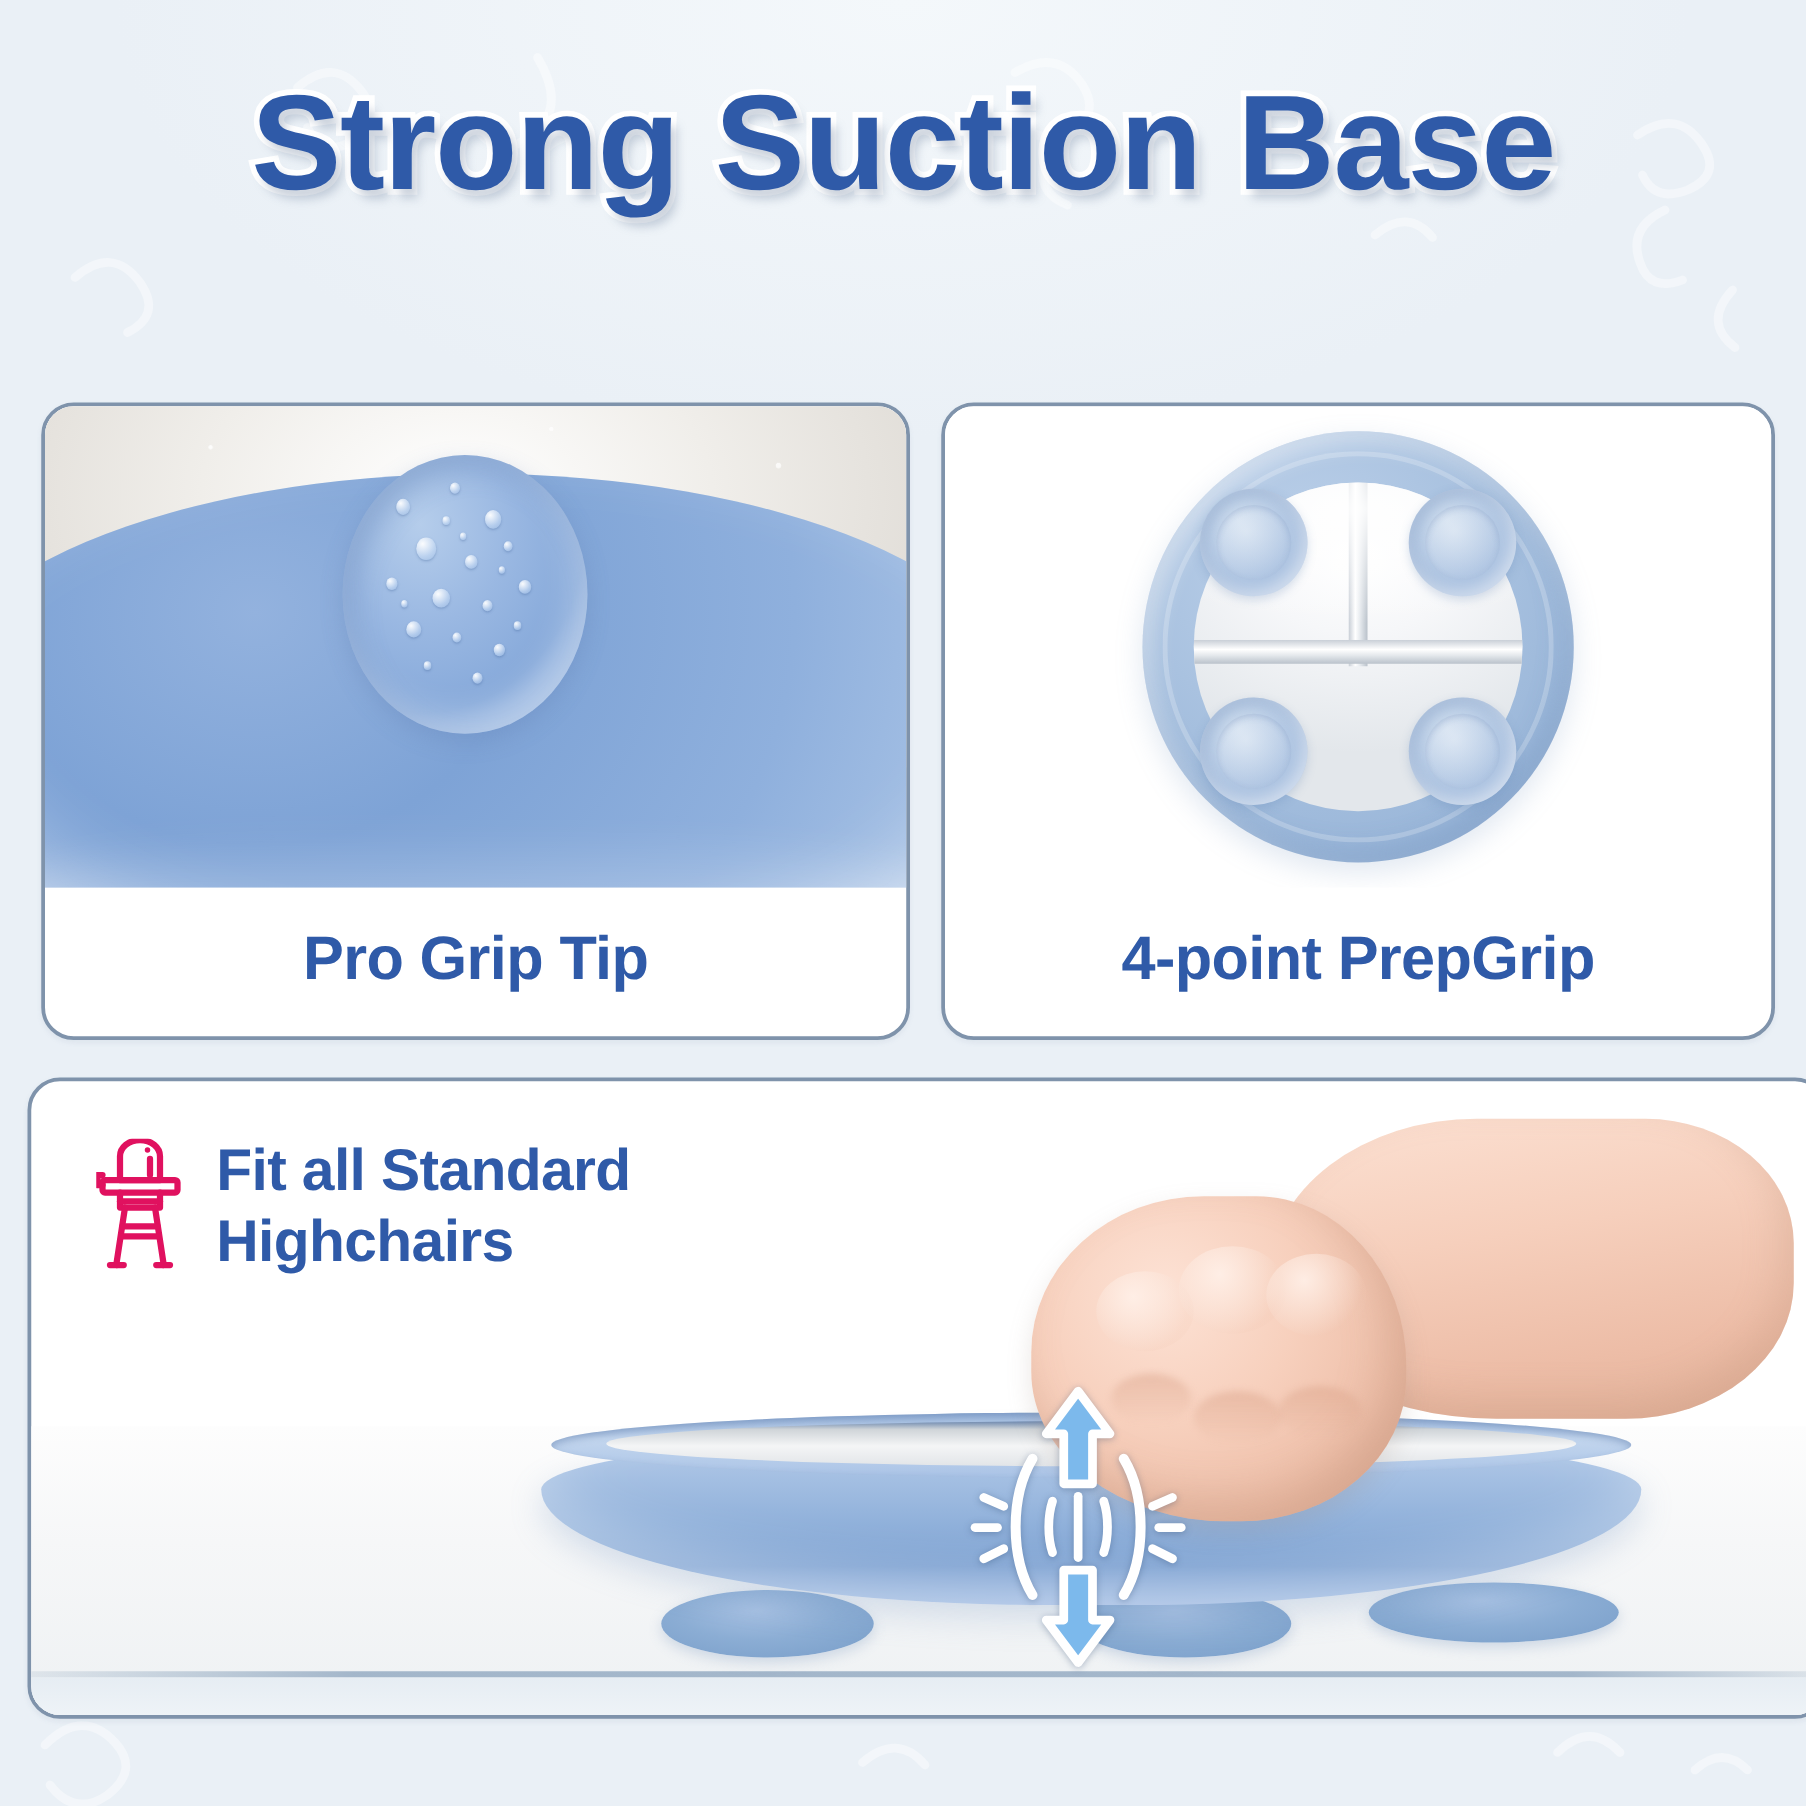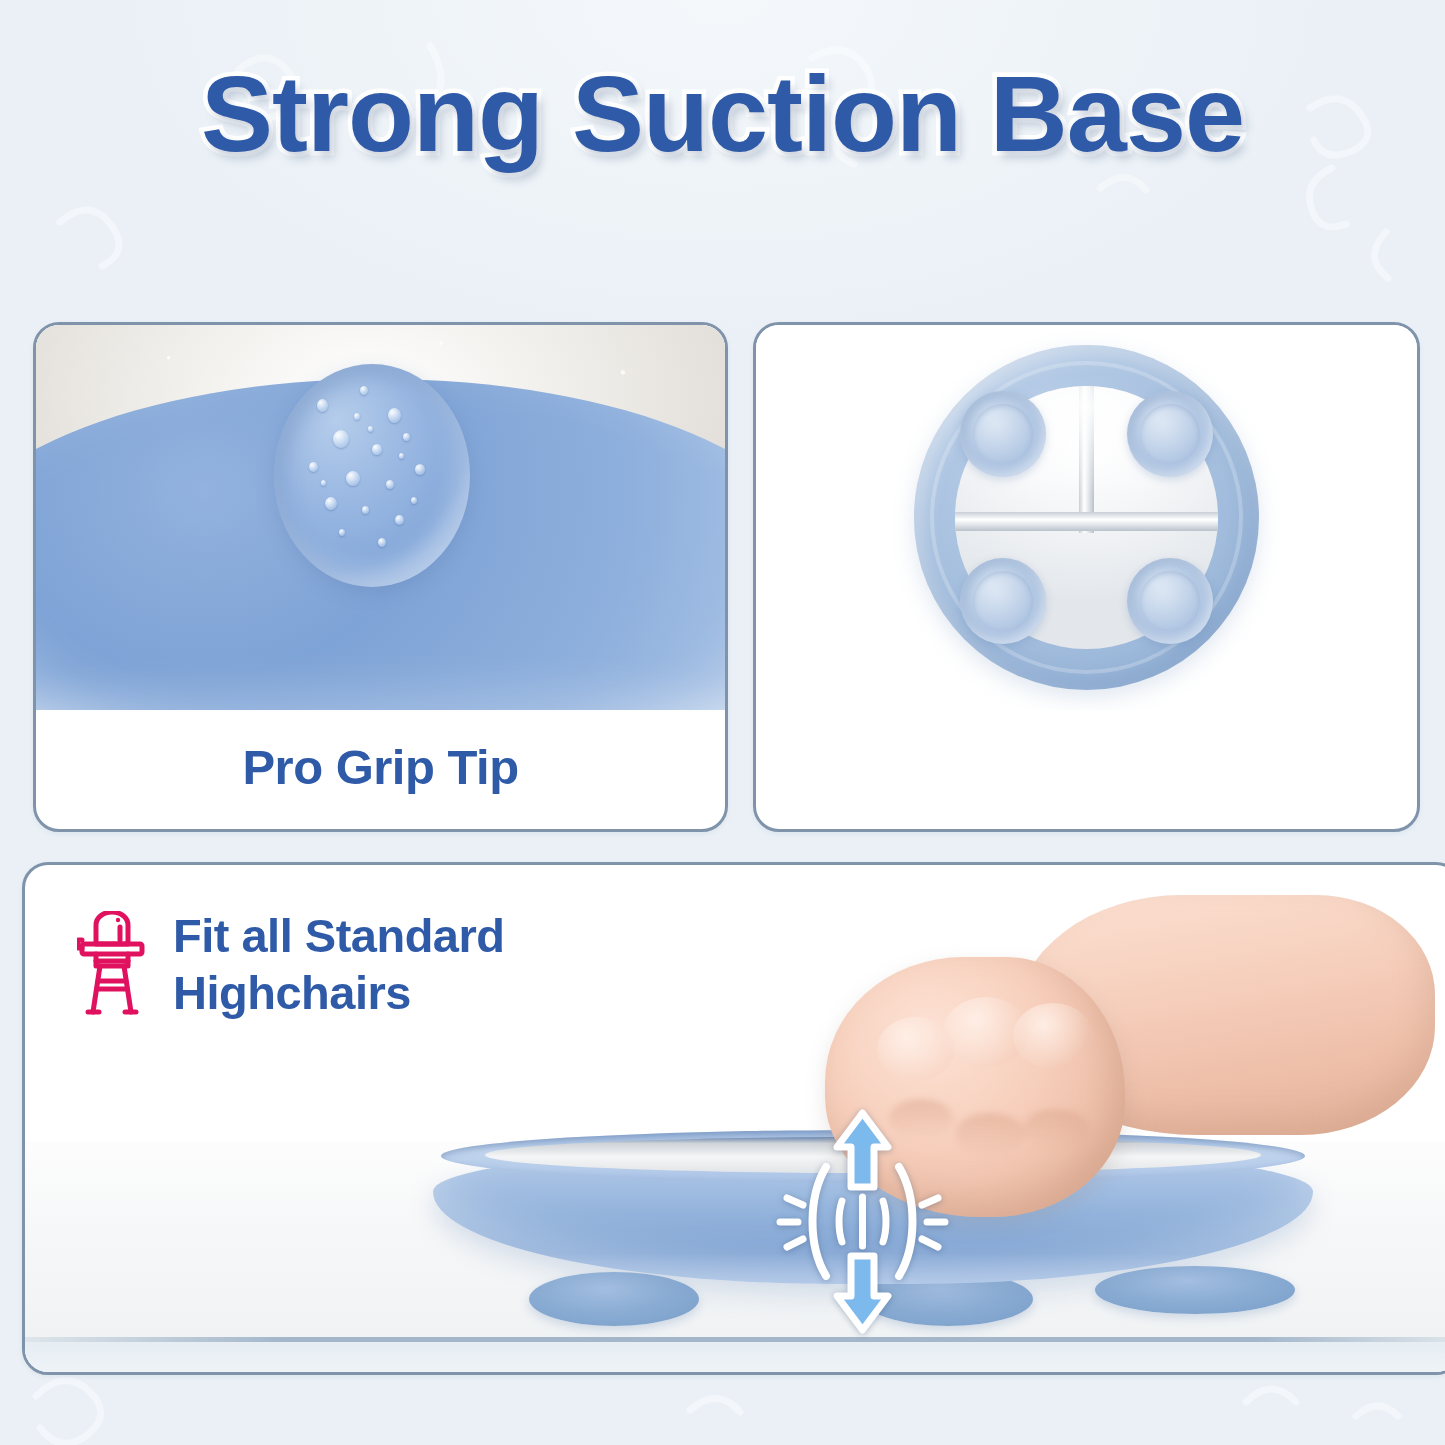--- a/index.html
+++ b/index.html
@@ -428,20 +428,21 @@
           <span class="sheen"></span>
         </div>
         <span class="cup tl"></span>
         <span class="cup tr"></span>
         <span class="cup bl"></span>
         <span class="cup br"></span>
       </div>
     </div>
   </div>
 
+  <div class="panel-caption">4-point PrepGrip</div>
 </section>
 
 <section class="panel" id="panel-highchair">
 
   <div class="hand-scene">
     <div class="table-top"></div>
     <div class="table-edge"></div>
     <div class="table-front"></div>
 
     <div class="bowl">

